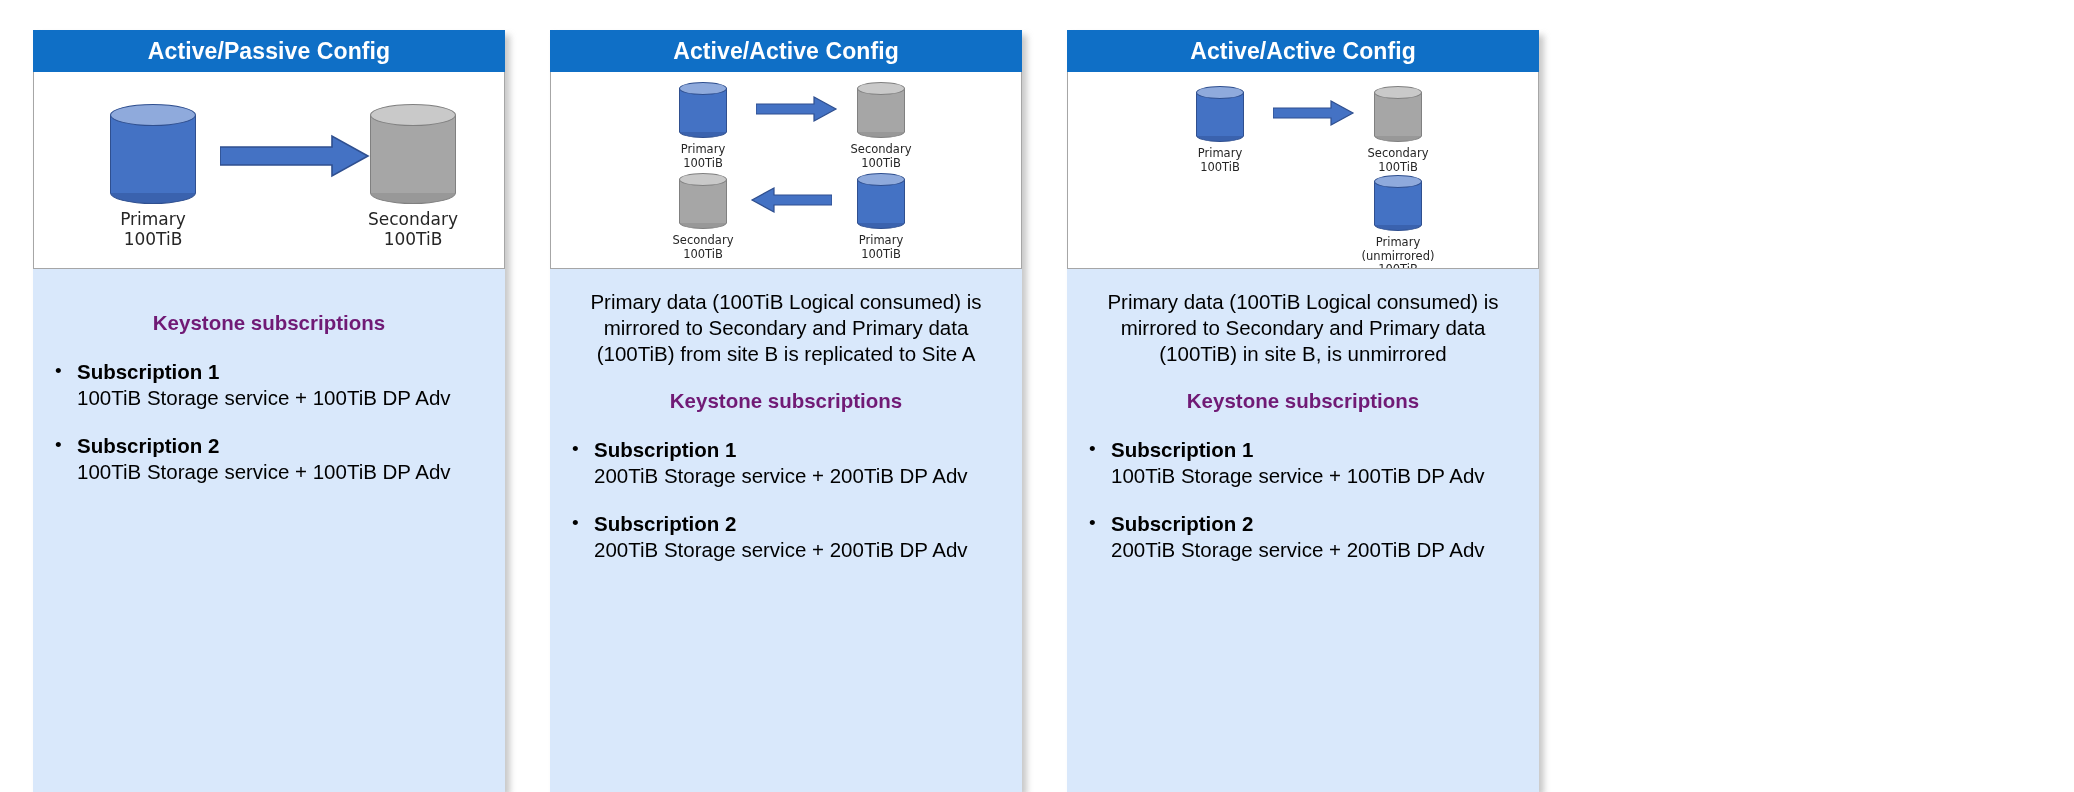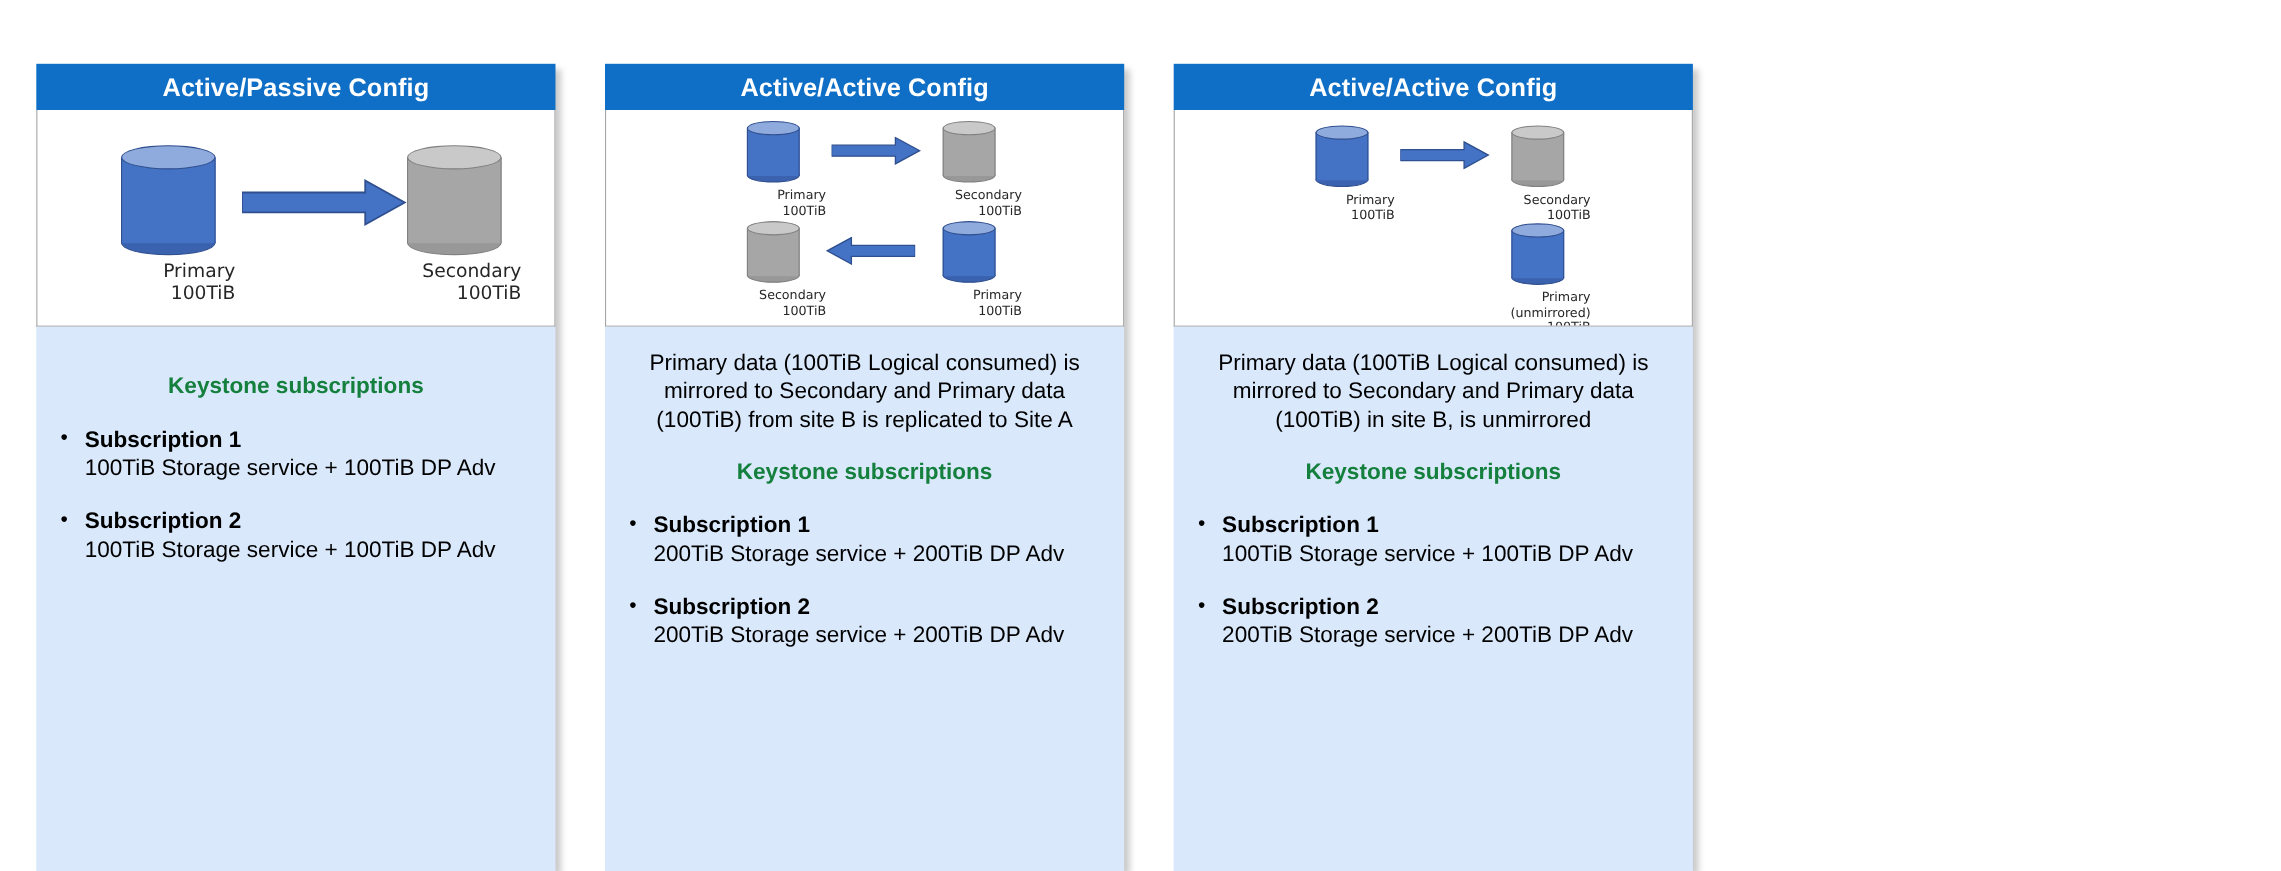--- a/index.html
+++ b/index.html
@@ -20,21 +20,20 @@
     gap: 45px;
     padding: 30px 22px 0 33px;
   }
 
   
   .panel {
     position: relative;
     width: 472px;
     display: flex;
     flex-direction: column;
-    margin-top: 28px;
   }
 
   .panel-shadow {
     position: absolute;
     left: 5px; top: 5px; right: -5px; bottom: -4px;
     background: rgba(120,120,120,0.40);
     filter: blur(3px);
     z-index: 0;
   }
 
@@ -77,21 +76,21 @@
     line-height: 26px;
     color: #000000;
     text-align: center;
     padding: 0 6px;
   }
 
   .subs-title {
     margin-top: 22px;
     font-size: 20.5px;
     font-weight: bold;
-    color: #15803d;
+    color: #701a75;
     text-align: center;
   }
 
   .subs-list { margin-top: 24px; }
 
   .sub-item {
     display: flex;
     align-items: flex-start;
     margin-bottom: 22px;
     padding-left: 8px;
@@ -116,21 +115,21 @@
   .sub-detail {
     font-size: 20.5px;
     line-height: 26px;
     color: #000;
     margin-top: 1px;
   }
 
   
   .cyl-node {
     position: absolute;
-    text-align: right;
+    text-align: center;
   }
   .cyl {
     position: relative;
     margin: 0 auto;
   }
   .cyl-body {
     position: absolute;
     left: 0; right: 0;
   }
   .cyl-top {

